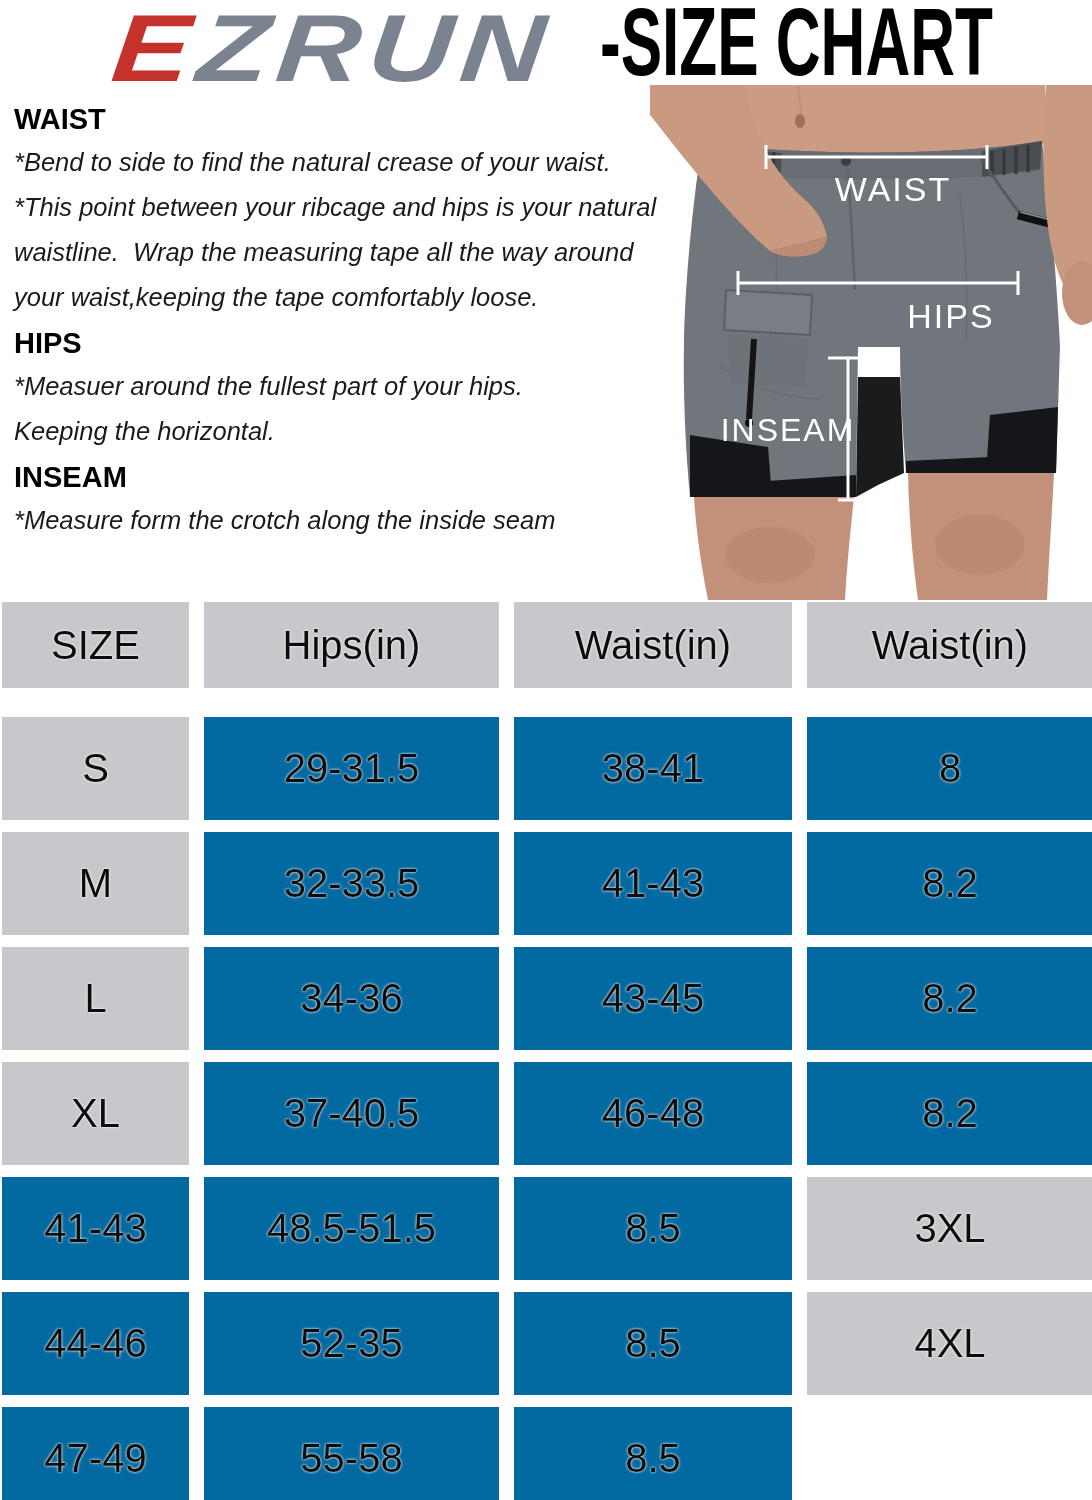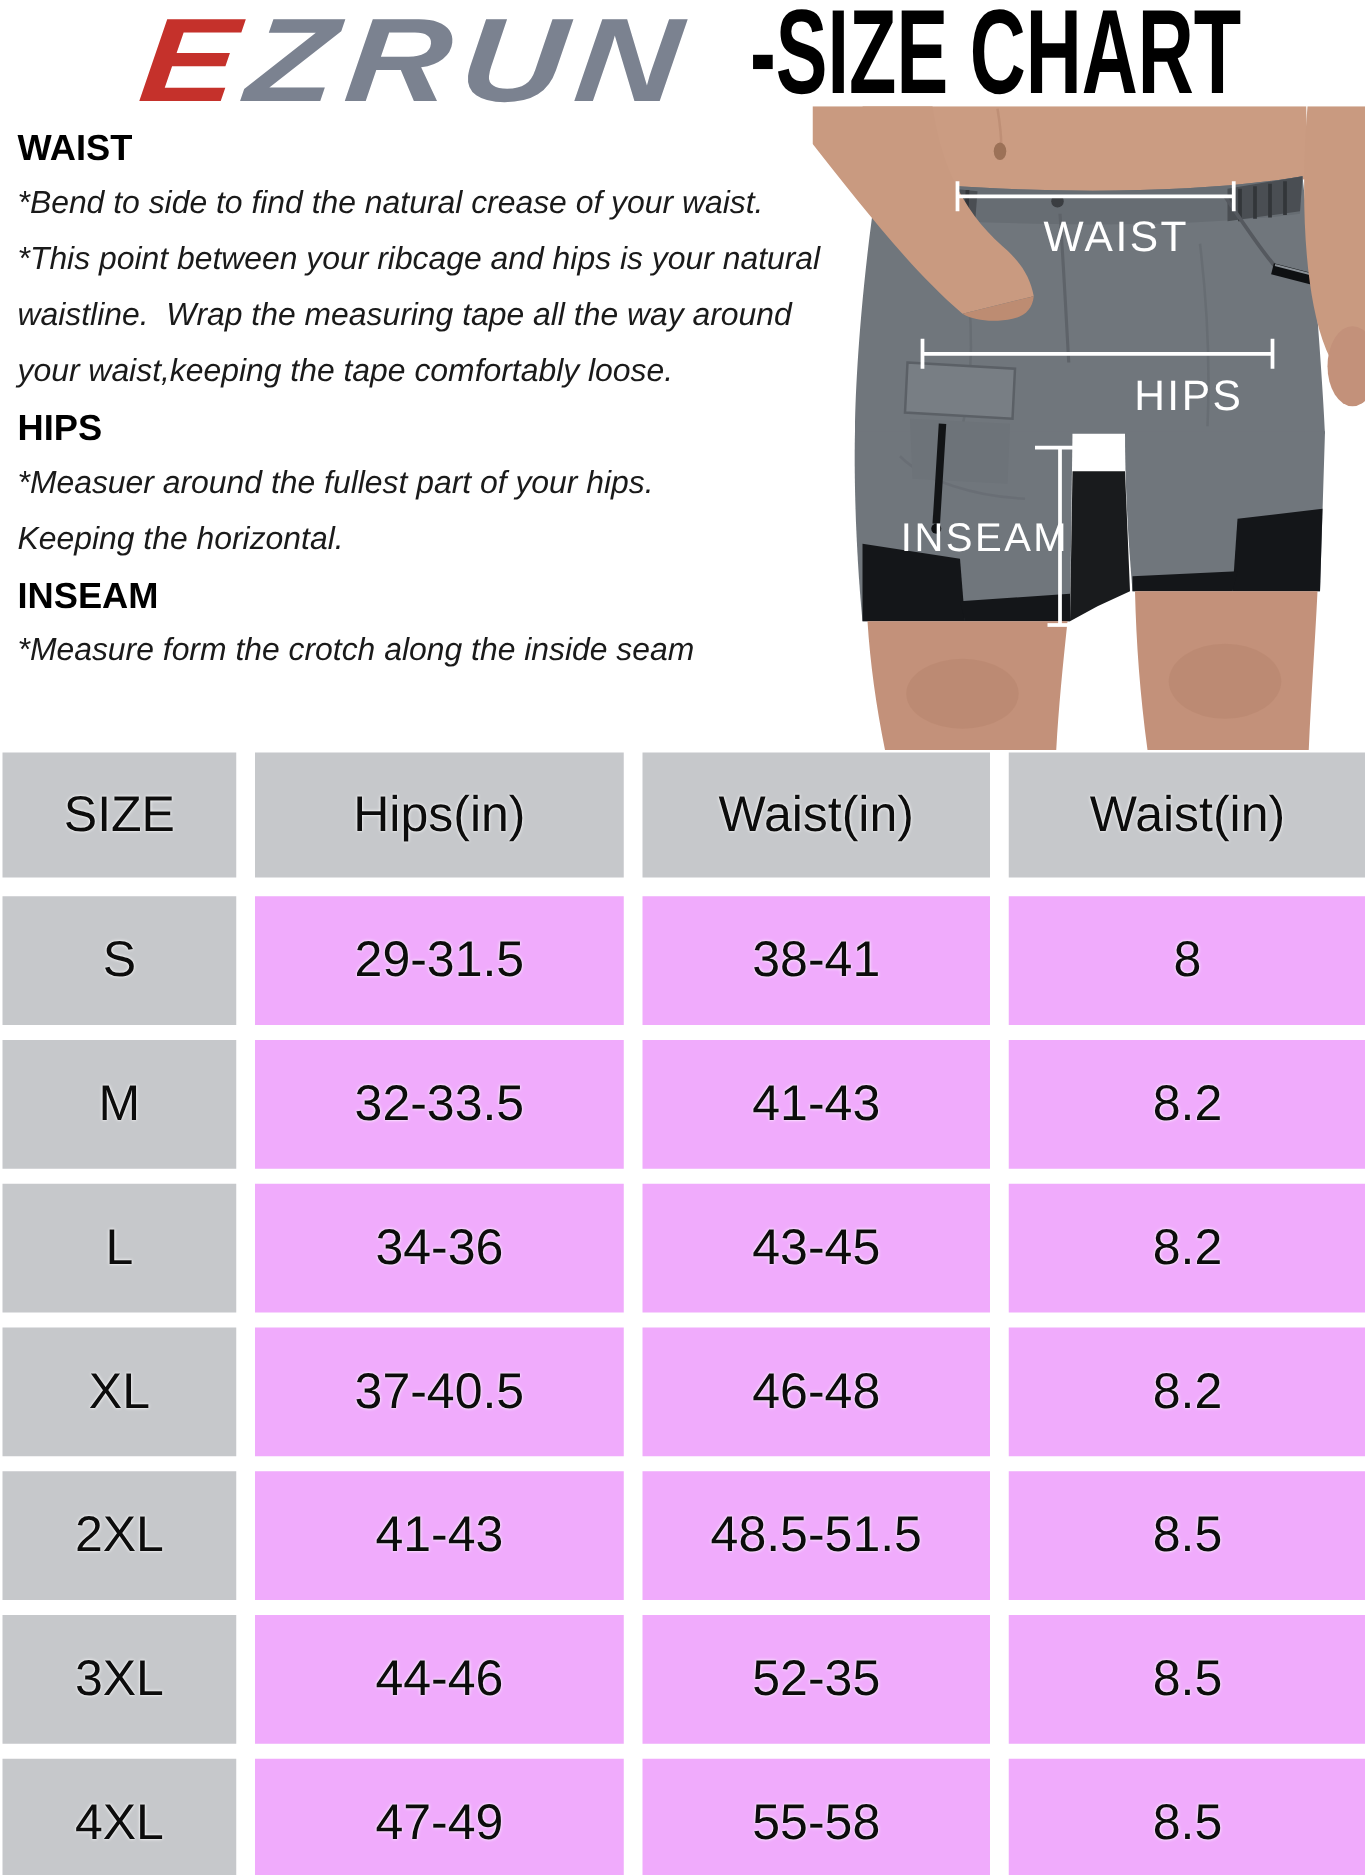--- a/index.html
+++ b/index.html
@@ -32,23 +32,23 @@
   
   .sizetable{
     position:absolute;left:2px;top:602px;width:1090px;
     display:grid;grid-template-columns:187px 295px 278px 286px;
     grid-auto-rows:103px;row-gap:12px;column-gap:15px;
   }
   .cell{
     display:flex;align-items:center;justify-content:center;
     font-size:40px;color:#0c0c0c;text-shadow:0 0 3px #ffffff,0 0 1px #ffffff;
   }
-  .cell.head{background:#c6c8cb;height:100px;}
+  .cell.head{background:#c6c8cb;height:86px;}
   .cell.sizecol{background:#c6c8cb;}
-  .cell.val{background:#f0abfc;}
+  .cell.val{background:#0369a1;}
 </style>
 </head>
 <body>
 
 <div class="page">
 
   <div class="hdr">
     <div class="logo"><span class="e">E</span><span class="rest">ZRUN</span></div>
     <div class="title">-SIZE CHART</div>
   </div>
@@ -181,21 +181,20 @@
     <div class="cell sizecol">L</div>
     <div class="cell val">34-36</div>
     <div class="cell val">43-45</div>
     <div class="cell val">8.2</div>
 
     <div class="cell sizecol">XL</div>
     <div class="cell val">37-40.5</div>
     <div class="cell val">46-48</div>
     <div class="cell val">8.2</div>
 
-    <div class="cell sizecol">2XL</div>
     <div class="cell val">41-43</div>
     <div class="cell val">48.5-51.5</div>
     <div class="cell val">8.5</div>
 
     <div class="cell sizecol">3XL</div>
     <div class="cell val">44-46</div>
     <div class="cell val">52-35</div>
     <div class="cell val">8.5</div>
 
     <div class="cell sizecol">4XL</div>

